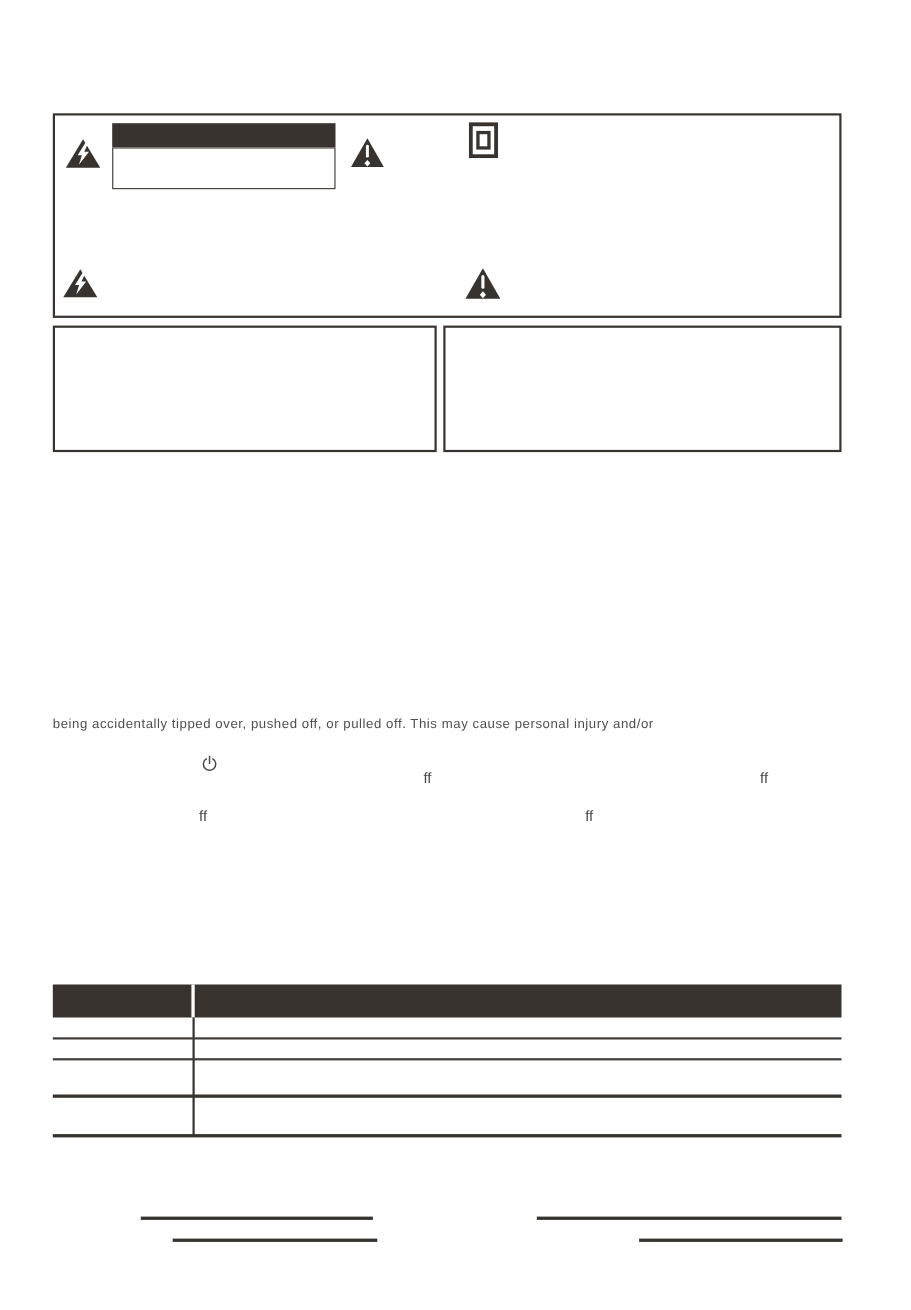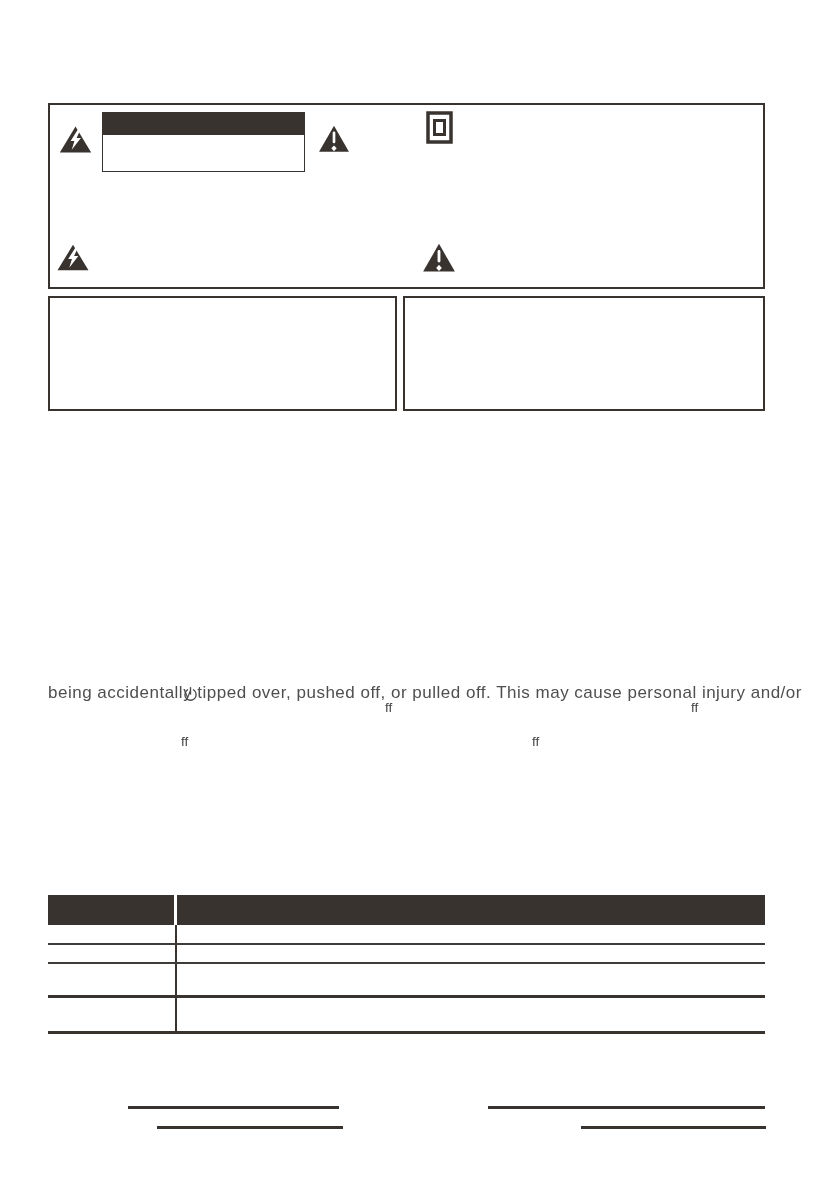--- a/index.html
+++ b/index.html
@@ -23,22 +23,22 @@
   .icon-lightning-bot { left:7px; top:138px; }
   .icon-excl-bot { left:372px; top:138px; }
 
   
   .note-box-left { left:48px; top:296px; width:349px; height:115px;
     border:2.5px solid var(--ink); box-sizing:border-box; background:#fff; }
   .note-box-right { left:403px; top:296px; width:362px; height:115px;
     border:2.5px solid var(--ink); box-sizing:border-box; background:#fff; }
 
   
-  .body-line { left:48px; top:651px; font-size:17px; letter-spacing:0.5px;
-    color:var(--body-text); white-space:nowrap;margin-top:32px; }
+  .body-line { left:48px; top:651px; font-size:12px; letter-spacing:0.5px;
+    color:var(--body-text); white-space:nowrap; }
   .frag { font-size:13.5px; color:#474747; }
   .frag-1 { left:385px; top:700px; }
   .frag-2 { left:691px; top:700px; }
   .frag-3 { left:181px; top:734px; }
   .frag-4 { left:532px; top:734px; }
   .icon-power { left:183px; top:685px; }
 
   
   .spec-table { left:48px; top:895px; width:717px; height:139px; }
   .spec-header { position:absolute; left:0; top:0; width:717px; height:30px; background:var(--ink); }

